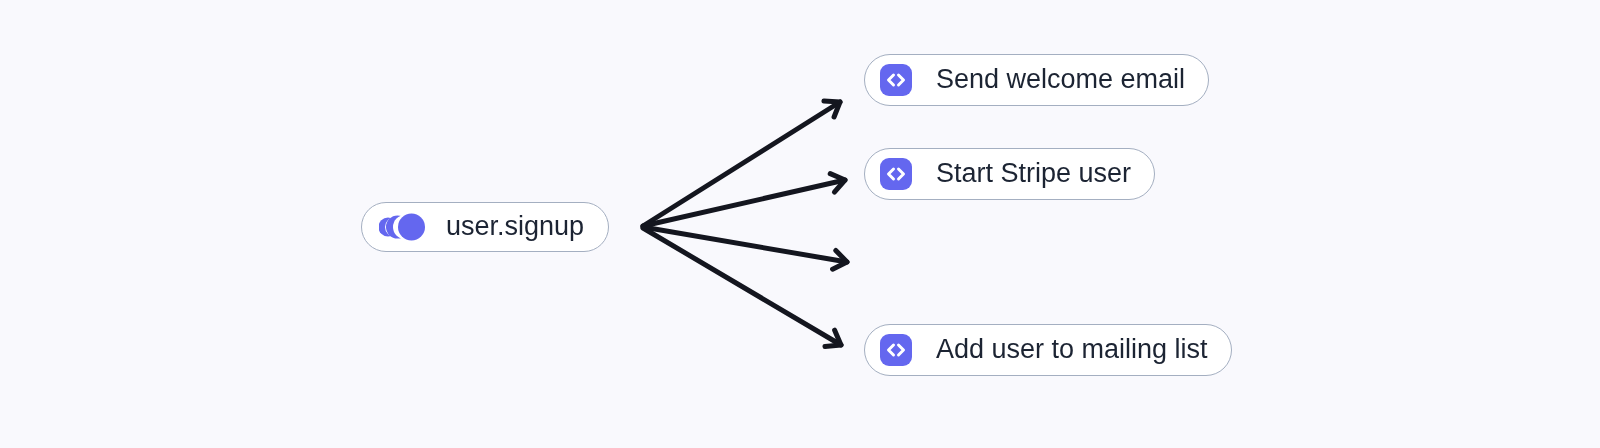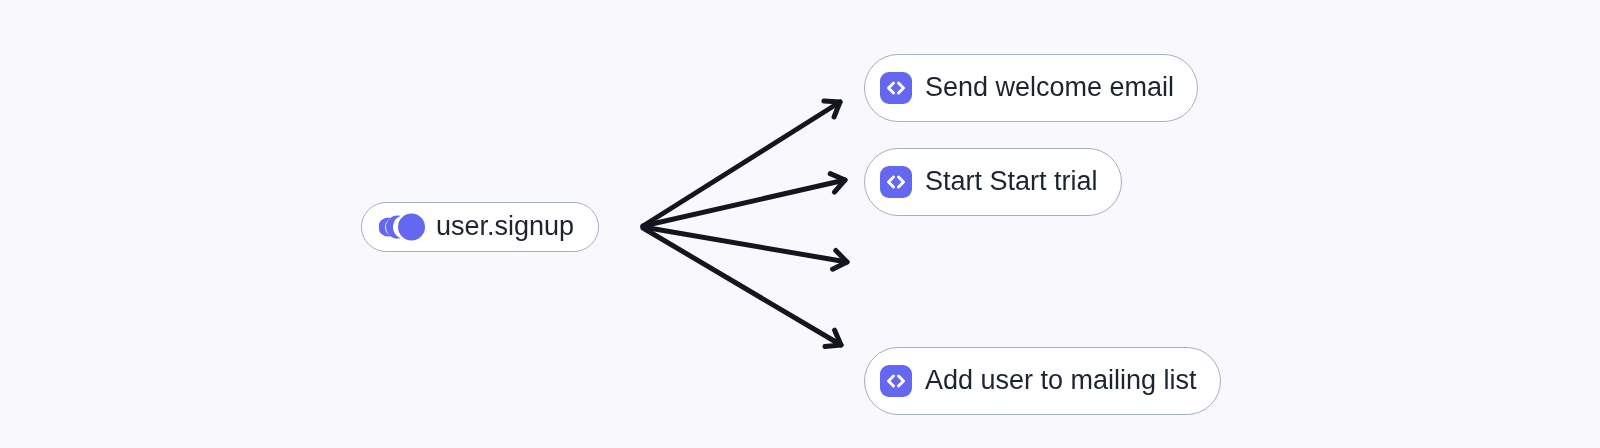--- a/index.html
+++ b/index.html
@@ -43,31 +43,31 @@
   .node .label {
     display: inline-block;
     line-height: 1;
     padding-bottom: 2px;
   }
   .trigger {
     left: 361px;
     top: 202px;
     height: 50px;
     padding: 0 24px 0 17px;
-    gap: 11px;
+    gap: 21px;
   }
   .action {
-    height: 68px;
+    height: 52px;
     padding: 0 23px 0 15px;
-    gap: 13px;
+    gap: 24px;
   }
   .a1 { left: 864px; top: 54px; }
   .a2 { left: 864px; top: 148px; }
   .a3 { left: 864px; top: 242px; }
-  .a4 { left: 864px; top: 347px; }
+  .a4 { left: 864px; top: 324px; }
   .code-badge {
     flex: 0 0 auto;
     width: 32px;
     height: 32px;
     border-radius: 9px;
     background: var(--icon-accent, #6467ef);
     display: flex;
     align-items: center;
     justify-content: center;
   }
@@ -122,21 +122,21 @@
     <span class="label">Send welcome email</span>
   </div>
 
   <div class="node action a2">
     <span class="code-badge">
       <svg width="32" height="32" viewBox="0 0 32 32" fill="none" stroke="var(--icon-glyph, #ffffff)" stroke-width="3" stroke-linecap="round" stroke-linejoin="round">
         <polyline points="13.5,11 8.5,16 13.5,21"></polyline>
         <polyline points="18.5,11 23.5,16 18.5,21"></polyline>
       </svg>
     </span>
-    <span class="label">Start Start trial</span>
+    <span class="label">Start Stripe user</span>
   </div>
 
 
   <div class="node action a4">
     <span class="code-badge">
       <svg width="32" height="32" viewBox="0 0 32 32" fill="none" stroke="var(--icon-glyph, #ffffff)" stroke-width="3" stroke-linecap="round" stroke-linejoin="round">
         <polyline points="13.5,11 8.5,16 13.5,21"></polyline>
         <polyline points="18.5,11 23.5,16 18.5,21"></polyline>
       </svg>
     </span>

